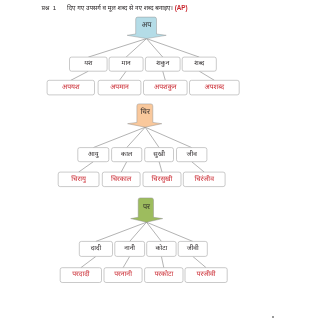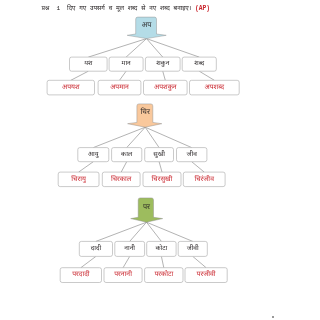--- a/index.html
+++ b/index.html
@@ -1,21 +1,21 @@
 <!DOCTYPE html>
 <html><head>
 <meta charset="utf-8">
 <style>
   html,body{margin:0;padding:0;}
   body{
     width:306px;height:320px;background:#ffffff;
     font-family:"Liberation Sans",sans-serif;
     overflow:hidden;position:relative;
   }
-  .page{position:absolute;inset:0;font-family:Liberation Mono, monospace;}
+  .page{position:absolute;inset:0;}
   .qline{position:absolute;left:0;top:3px;width:306px;height:12px;
          font-size:5.9px;color:#231f20;white-space:nowrap;}
   .qlabel{position:absolute;left:41.5px;top:0;font-size:6.1px;}
   .qtext{position:absolute;left:67px;top:-0.4px;font-size:6.3px;}
   .ap{color:#c9252d;font-weight:bold;}
   svg{position:absolute;left:0;top:0;}
   .footmark{position:absolute;left:272.3px;top:316.2px;width:2.1px;height:2.1px;
             border-radius:50%;background:#555;opacity:.8;}
 </style>
 </head>

